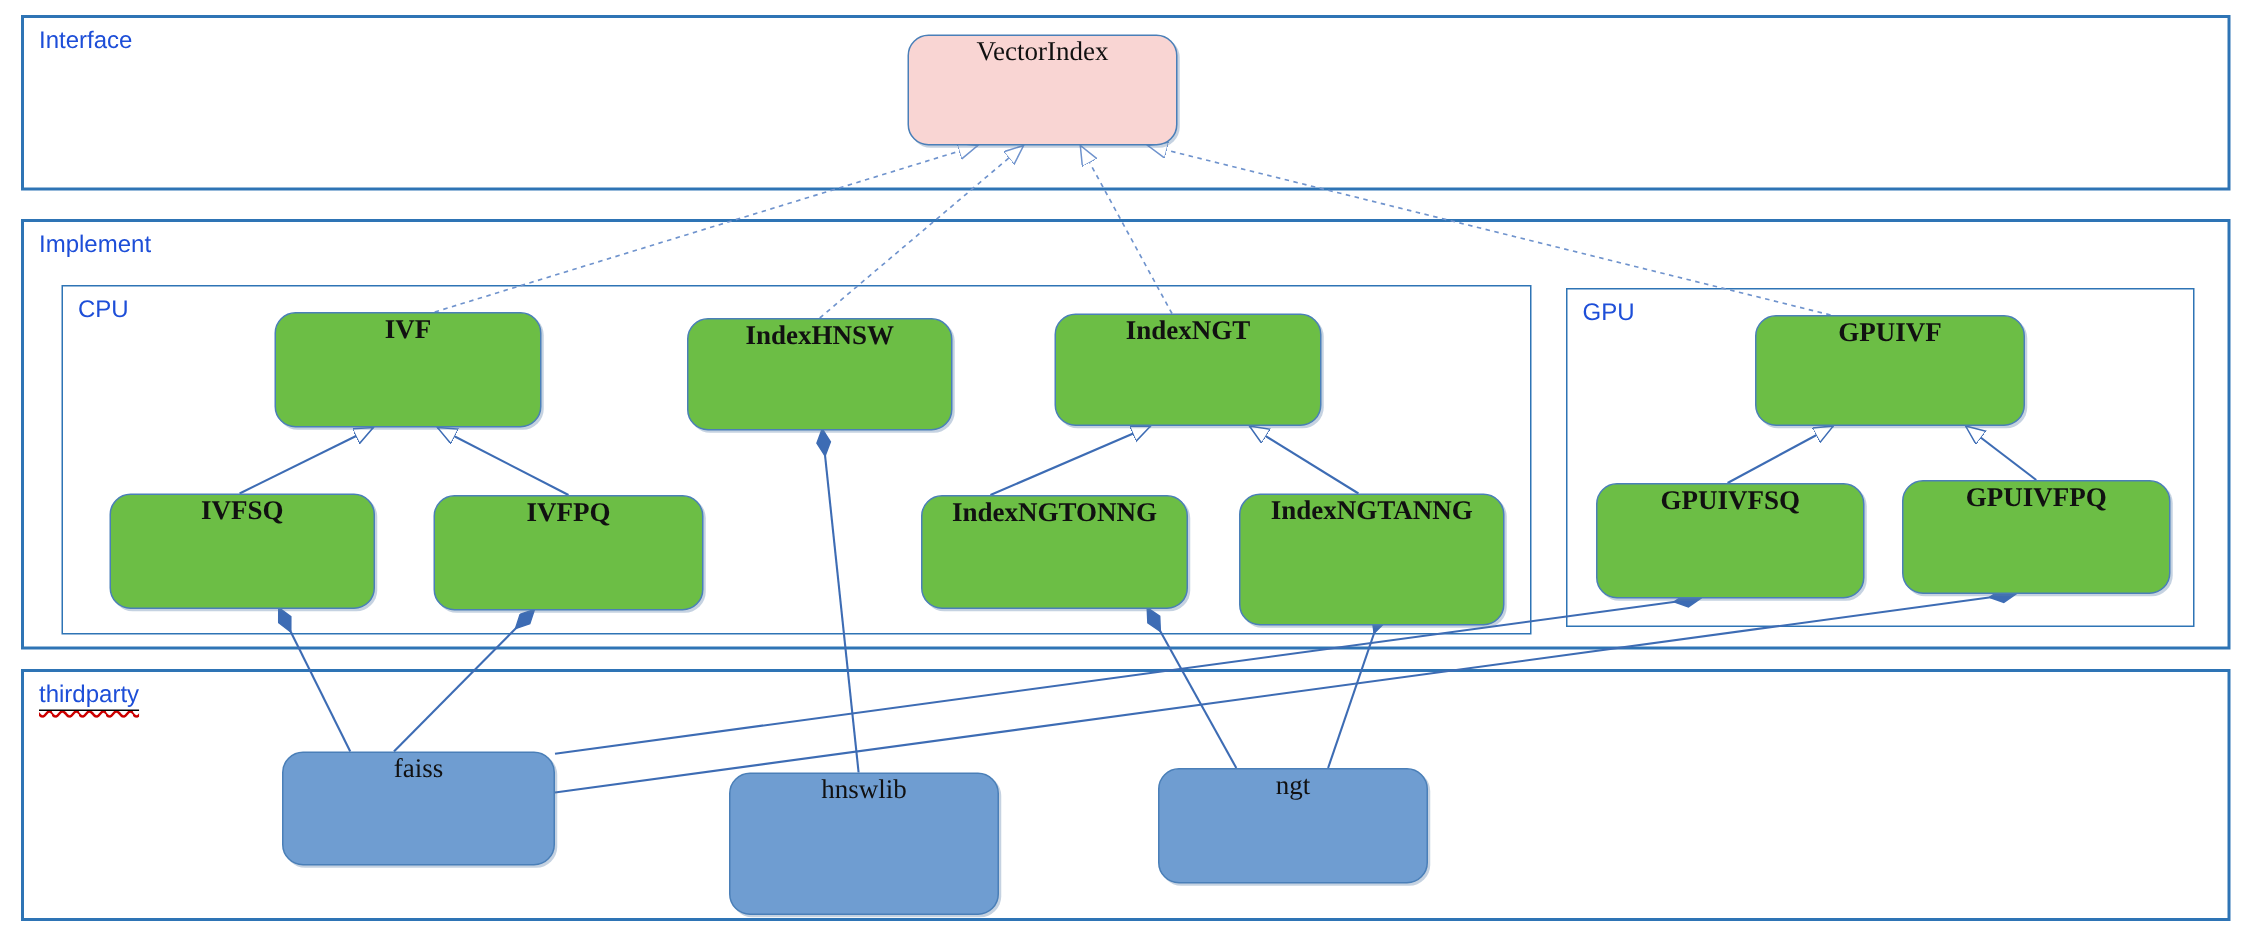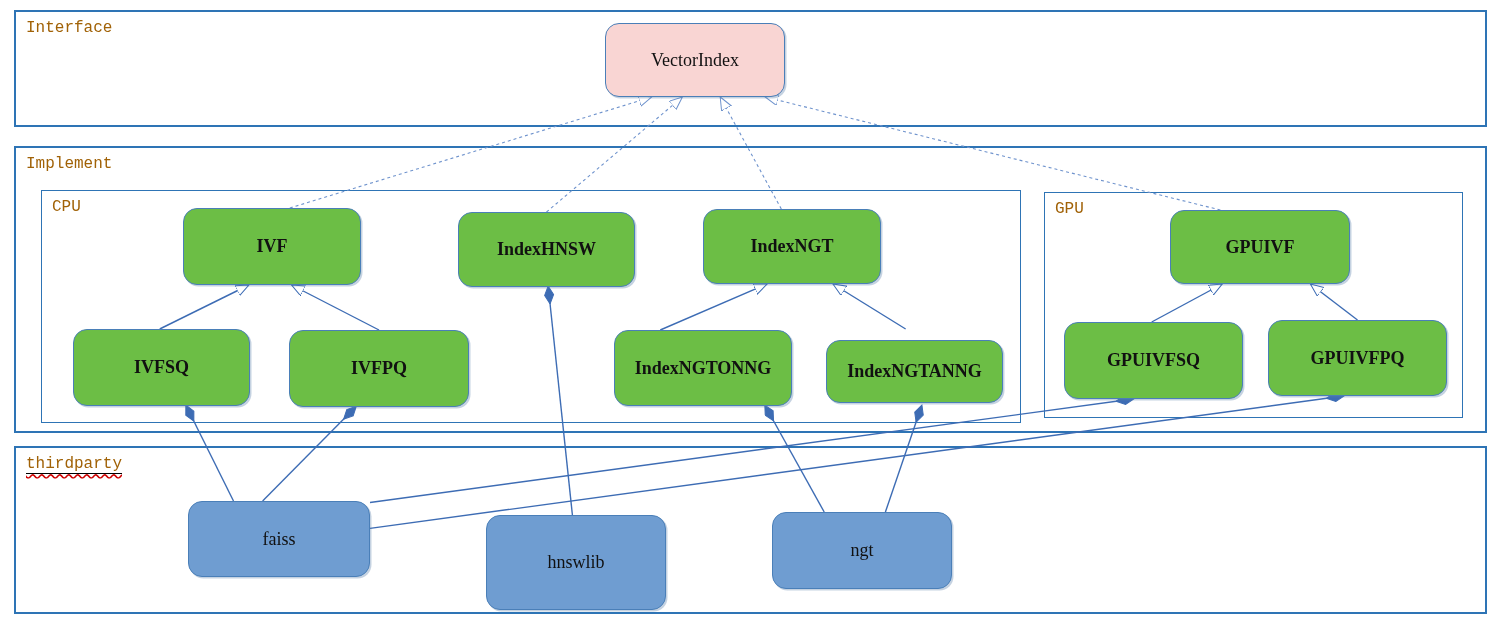--- a/index.html
+++ b/index.html
@@ -6,32 +6,32 @@
   #canvas{
     position:relative;width:1503px;height:628px;background:#ffffff;
     font-family:"Liberation Sans",sans-serif;overflow:hidden;
   }
   .section{
     position:absolute;border:2px solid #2e74b5;background:transparent;
     box-sizing:border-box;
   }
   .section.inner{border-width:1.5px;}
   .section-label{
-    position:absolute;left:10px;top:7px;font-size:16px;color:#a16207;
-    font-family:Liberation Mono, monospace;
+    position:absolute;left:10px;top:7px;font-size:16px;color:#1d4ed8;
+    font-family:Liberation Sans, sans-serif;
   }
   .tp-outer{text-decoration:underline wavy #cc0000;text-underline-offset:5px;}
   .tp-inner{text-decoration:underline solid #000000;margin-top:45px;}
   #edge-layer{position:absolute;left:0;top:0;z-index:2;}
   .edge{stroke:#3d6cb4;stroke-width:1.4;fill:none;}
   .edge.realization{stroke:#6f93cd;stroke-width:1.1;stroke-dasharray:3 3;}
   .node{
     position:absolute;z-index:3;box-sizing:border-box;
     border:1.5px solid #4a7fb8;border-radius:14px;
-    display:flex;align-items:center;justify-content:center;
+    display:flex;align-items:flex-start;justify-content:center;
     font-family:"Liberation Serif",serif;font-size:18px;color:#111111;
     box-shadow:1.5px 1.5px 0 rgba(90,125,170,0.35);
   }
   .node.interface{background:#f9d5d3;}
   .node.implementation{background:#6cbe45;font-weight:bold;}
   .node.library{background:#6f9dd1;}
 </style>
 </head>
 <body>
 
@@ -113,21 +113,21 @@
   </div>
 
   <div class="node implementation" style="left:289px;top:330px;width:180px;height:77px">
     <span>IVFPQ</span>
   </div>
 
   <div class="node implementation" style="left:614px;top:330px;width:178px;height:76px">
     <span>IndexNGTONNG</span>
   </div>
 
-  <div class="node implementation" style="left:826px;top:340px;width:177px;height:63px">
+  <div class="node implementation" style="left:826px;top:329px;width:177px;height:88px">
     <span>IndexNGTANNG</span>
   </div>
 
   <div class="node implementation" style="left:1064px;top:322px;width:179px;height:77px">
     <span>GPUIVFSQ</span>
   </div>
 
   <div class="node implementation" style="left:1268px;top:320px;width:179px;height:76px">
     <span>GPUIVFPQ</span>
   </div>

